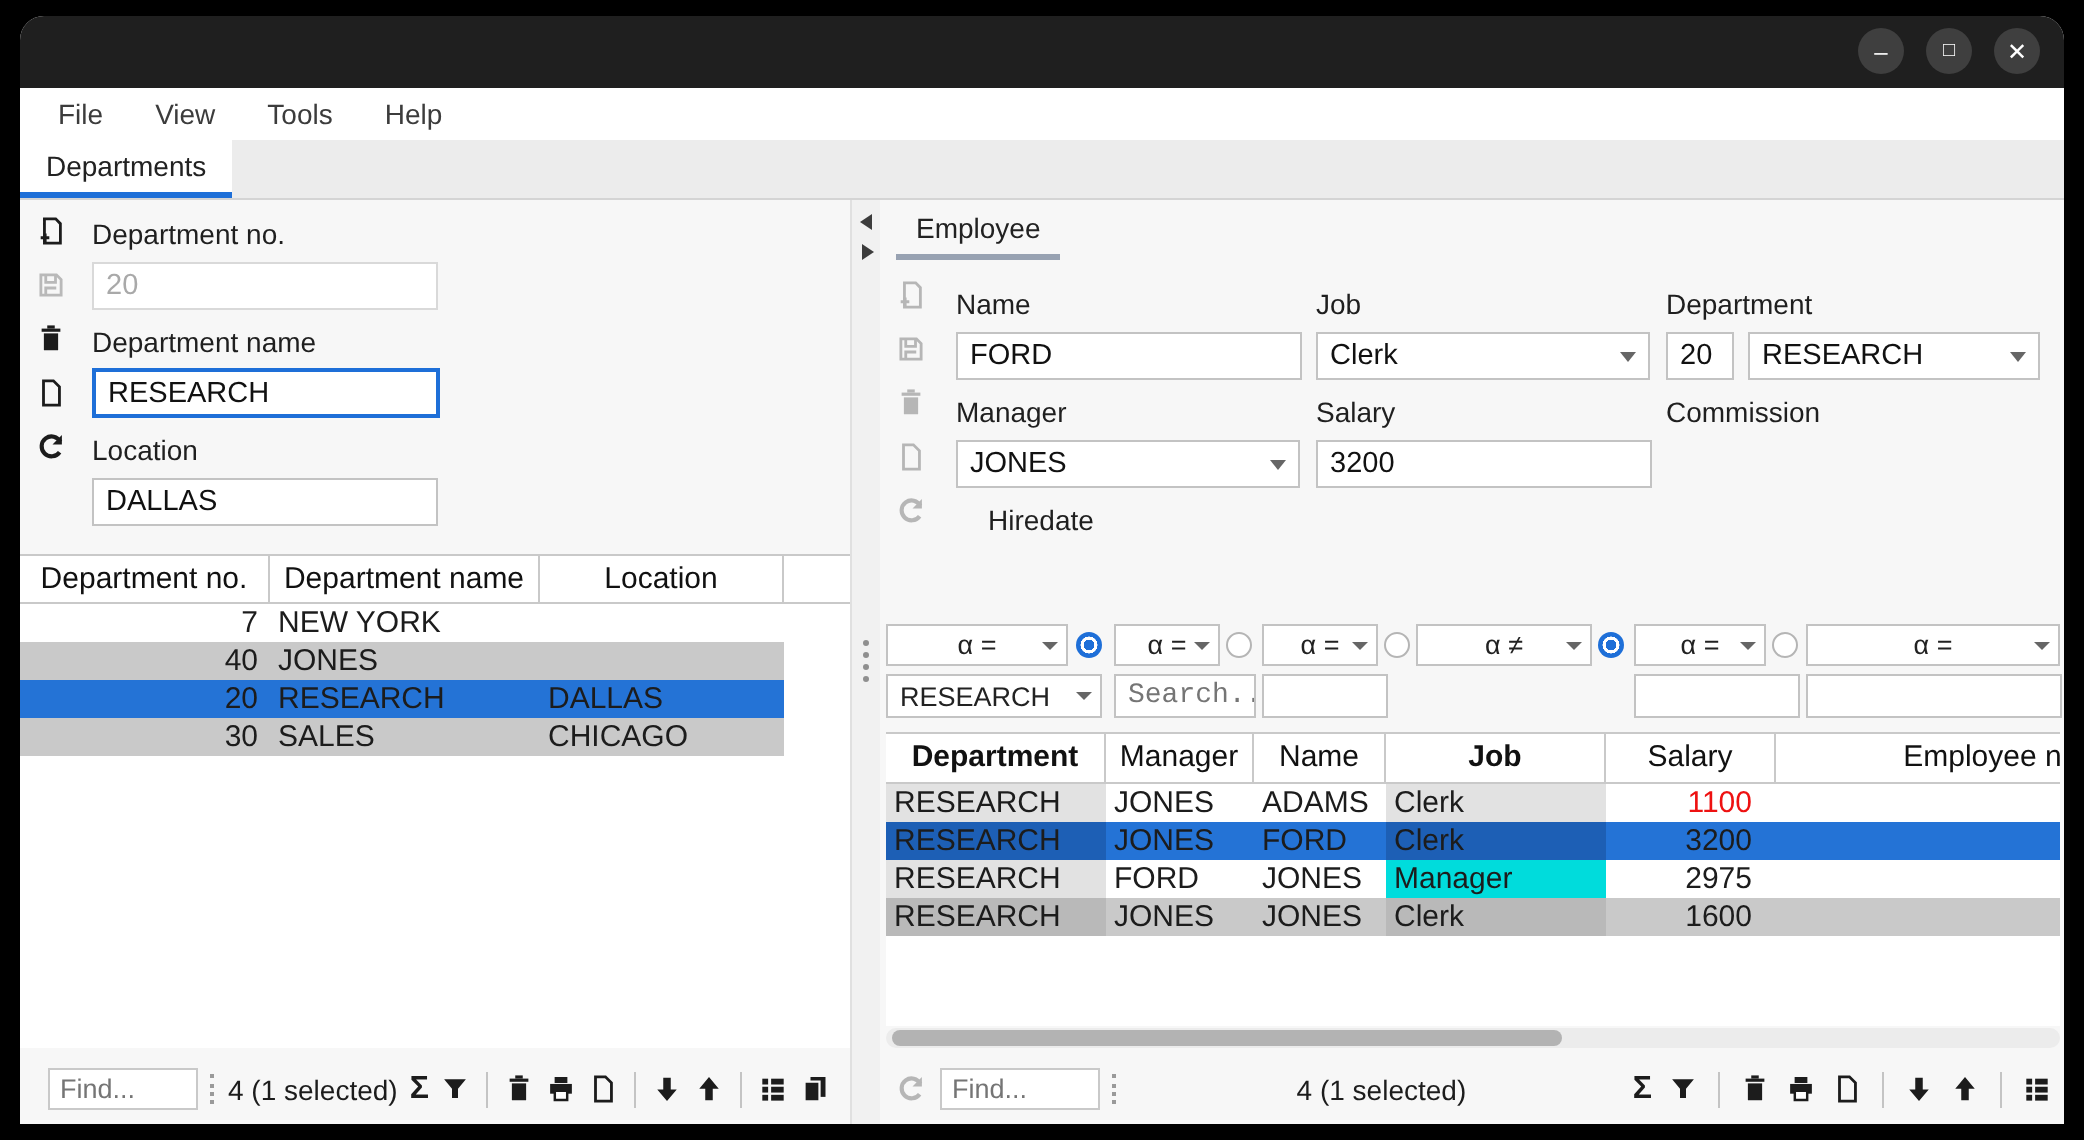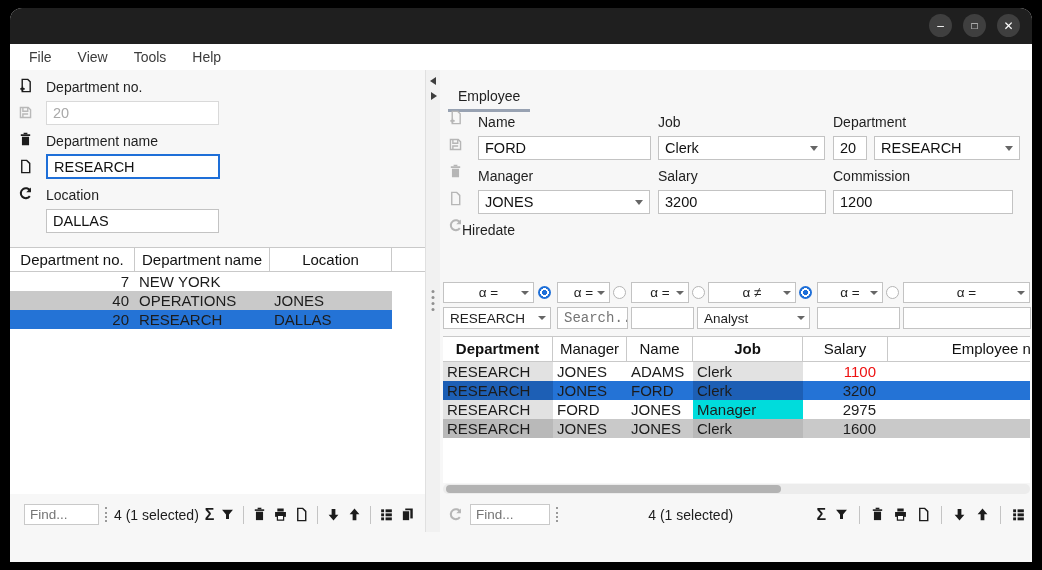--- a/index.html
+++ b/index.html
@@ -63,21 +63,21 @@
   .sbar{position:absolute;left:0;right:0;top:431px;height:27px;display:flex;align-items:center;
         font-size:14px;color:#1c1c1c}
   .find{width:68px;height:19px;border:1px solid #c9c9c9;background:#fff;font-size:13.5px;
         font-family:"Liberation Sans",sans-serif;padding:0 0 0 5px;color:#333;outline:none;flex:none}
   .sepdot{border-left:2px dotted #9a9a9a;height:15px;margin:0 7px 0 6px;flex:none}
   .vsep{border-left:1px solid #c4c4c4;height:18px;flex:none;margin:0 2px}
   .ics{display:flex;align-items:center;gap:7px}
   .sigma{font-size:16px;font-weight:bold;line-height:15px}
   .stretch{flex:1;text-align:center}
   
-  .etabstrip{position:absolute;left:0;top:12px;right:0;height:30px}
+  .etabstrip{position:absolute;left:0;top:0;right:0;height:30px}
   .etab{position:absolute;left:8px;top:0;height:27px;padding:0 10px;display:flex;align-items:center;
         font-size:14px;color:#222;border-bottom:3px solid var(--inactive_underline)}
   
   .fcombo{position:absolute;height:21px;border:1px solid #c3c3c3;background:#fff;font-size:13.5px;
           display:flex;align-items:center;justify-content:center;box-sizing:border-box;color:#222}
   .fcombo .caret{position:absolute;right:4px;top:50%;margin-top:-2px;width:0;height:0;
                  border-left:4px solid transparent;border-right:4px solid transparent;border-top:4.5px solid #666}
   .fcombo.lft{justify-content:flex-start;padding-left:6px}
   .ffld{position:absolute;height:20px;border:1px solid #c3c3c3;background:#fff;font-size:14px;
         font-family:Liberation Mono, monospace;padding:0 0 0 6px;color:#111;outline:none;box-sizing:content-box}
@@ -175,20 +175,25 @@
     </div>
   </div>
 
   <div class="menubar">
     <span>File</span>
     <span>View</span>
     <span>Tools</span>
     <span>Help</span>
   </div>
 
+  <div class="tabbar">
+    <div class="mtab">
+      <span>Departments</span>
+    </div>
+  </div>
 
   <div class="content">
 
     <div class="lpanel">
 
       <div class="rail" style="top:8px">
         <svg class="ic" viewBox="0 0 16 16">
             <use href="#i-insert"></use>
           </svg>
         <svg class="ic dis" viewBox="0 0 16 16">
@@ -218,27 +223,31 @@
           <div class="lh" style="width:135px">Department name</div>
           <div class="lh" style="width:122px">Location</div>
           <div class="lh" style="width:33px"></div>
         </div>
         <div class="lr">
           <div class="lc lc1">7</div>
           <div class="lc lc3">NEW YORK</div>
         </div>
         <div class="lr bg-g">
           <div class="lc lc1">40</div>
-          <div class="lc lc2">OPERATIONS</div>
           <div class="lc lc3">JONES</div>
         </div>
         <div class="lr bg-s">
           <div class="lc lc1">20</div>
           <div class="lc lc2">RESEARCH</div>
           <div class="lc lc3">DALLAS</div>
+        </div>
+        <div class="lr bg-g">
+          <div class="lc lc1">30</div>
+          <div class="lc lc2">SALES</div>
+          <div class="lc lc3">CHICAGO</div>
         </div>
       </div>
 
       <div class="sbar" style="padding-left:14px">
         <input class="find" placeholder="Find..." style="">
         <div class="sepdot"></div>
         <span style="margin-right:6px;white-space:nowrap">4 (1 selected)</span>
         <div class="ics" style="gap:6px">
           <span class="sigma">Σ</span>
           <svg class="ic" viewBox="0 0 16 16">
@@ -326,23 +335,22 @@
 
       <div class="lbl" style="left:38px;top:98px">Manager</div>
       <div class="lbl" style="left:218px;top:98px">Salary</div>
       <div class="lbl" style="left:393px;top:98px">Commission</div>
 
       <div class="combo" style="left:38px;top:120px;width:172px">
         <span>JONES</span>
         <span class="caret"></span>
       </div>
       <input class="fld" style="left: 218px; top: 120px; width: 160px;" value="3200">
-      <input class="fld" style="left: 393px; top: 120px; width: 172px;" value="1200">
-
-      <div class="lbl" style="left:22px;top:152px">Hiredate</div>
+
+      <div class="lbl" style="left:54px;top:152px">Hiredate</div>
 
       <div class="fcombo" style="left:3px;top:212px;width:91px">
         <span>α =</span>
           <span class="caret"></span>
         </div>
       <div class="radio on" style="left:98px;top:216px"></div>
       <div class="fcombo" style="left:117px;top:212px;width:53px">
         <span>α =</span>
           <span class="caret"></span>
         </div>
@@ -366,24 +374,20 @@
         <span>α =</span>
           <span class="caret"></span>
         </div>
 
       <div class="fcombo lft" style="left:3px;top:237px;width:108px;height:22px">
         <span>RESEARCH</span>
           <span class="caret"></span>
         </div>
       <input class="ffld" style="left: 117px; top: 237px; width: 63px;" placeholder="Search...">
       <input class="ffld" style="left: 191px; top: 237px; width: 55px;">
-      <div class="fcombo lft" style="left:257px;top:237px;width:113px;height:22px">
-        <span>Analyst</span>
-          <span class="caret"></span>
-        </div>
       <input class="ffld" style="left: 377px; top: 237px; width: 75px;">
       <input class="ffld" style="left: 463px; top: 237px; width: 120px;">
 
       <div class="rtable">
         <div class="rhead">
           <div class="rh b w1">Department</div>
           <div class="rh w2">Manager</div>
           <div class="rh w3">Name</div>
           <div class="rh b w4">Job</div>
           <div class="rh w5">Salary</div>

